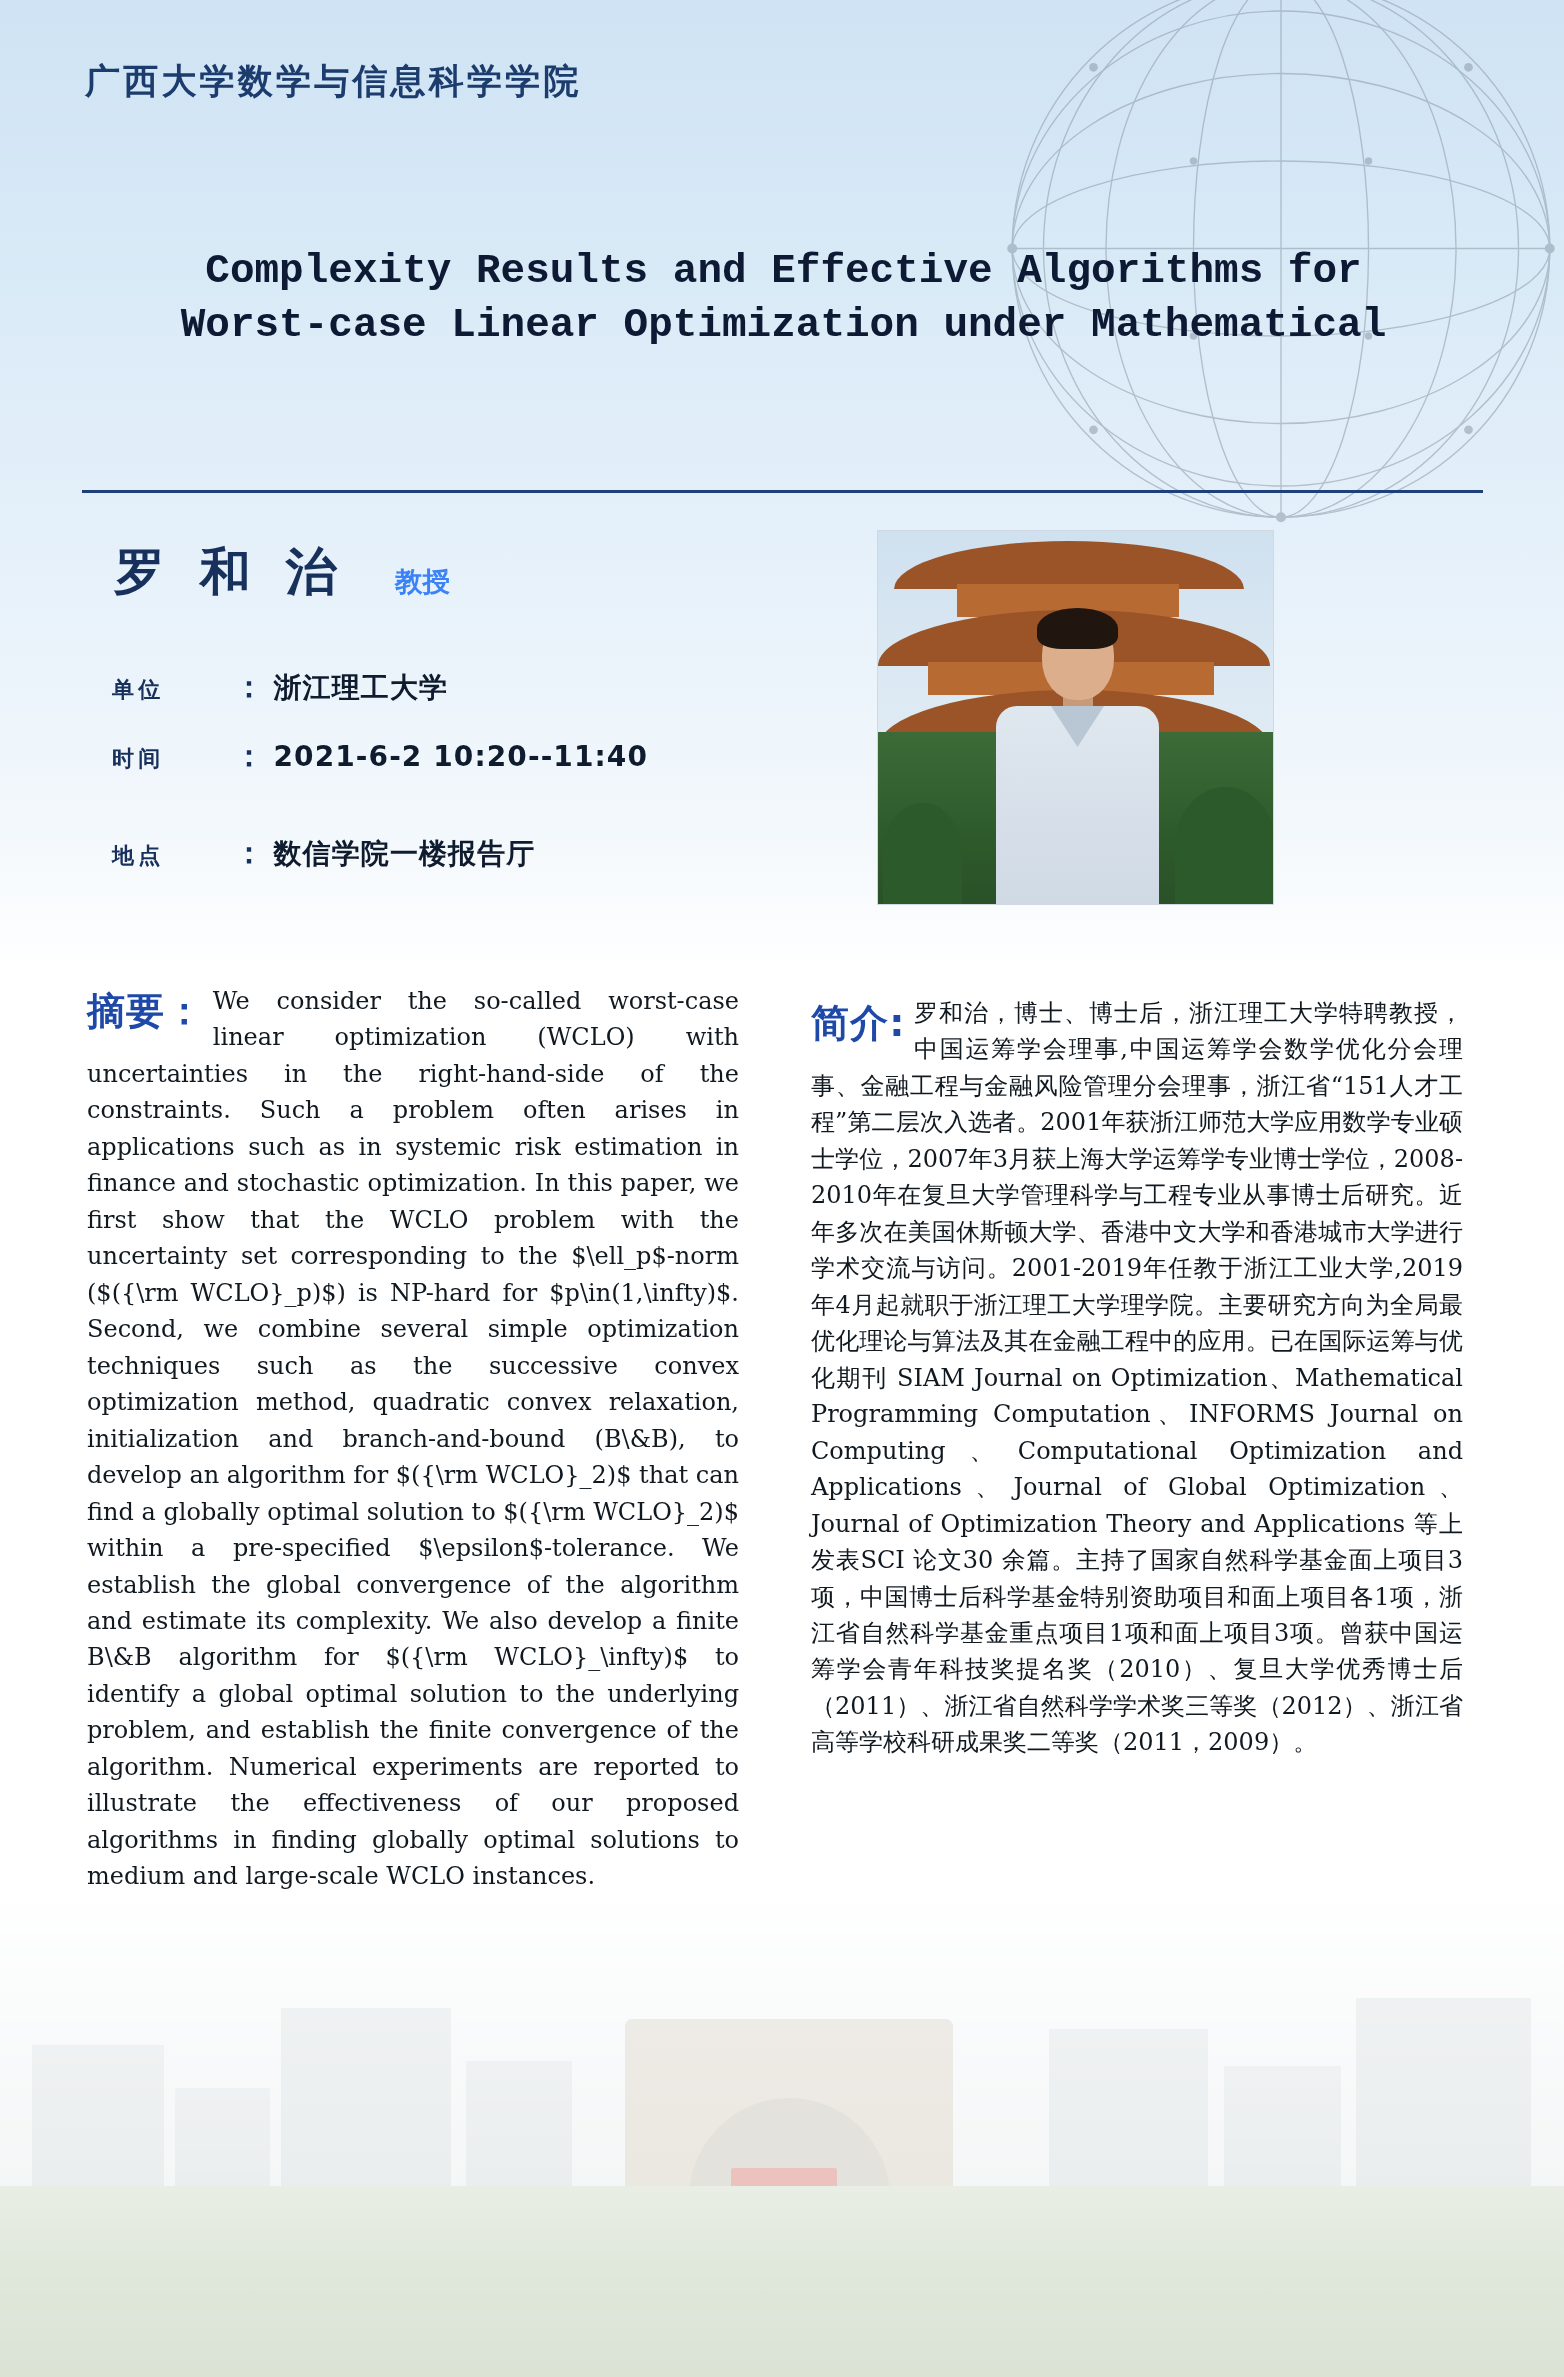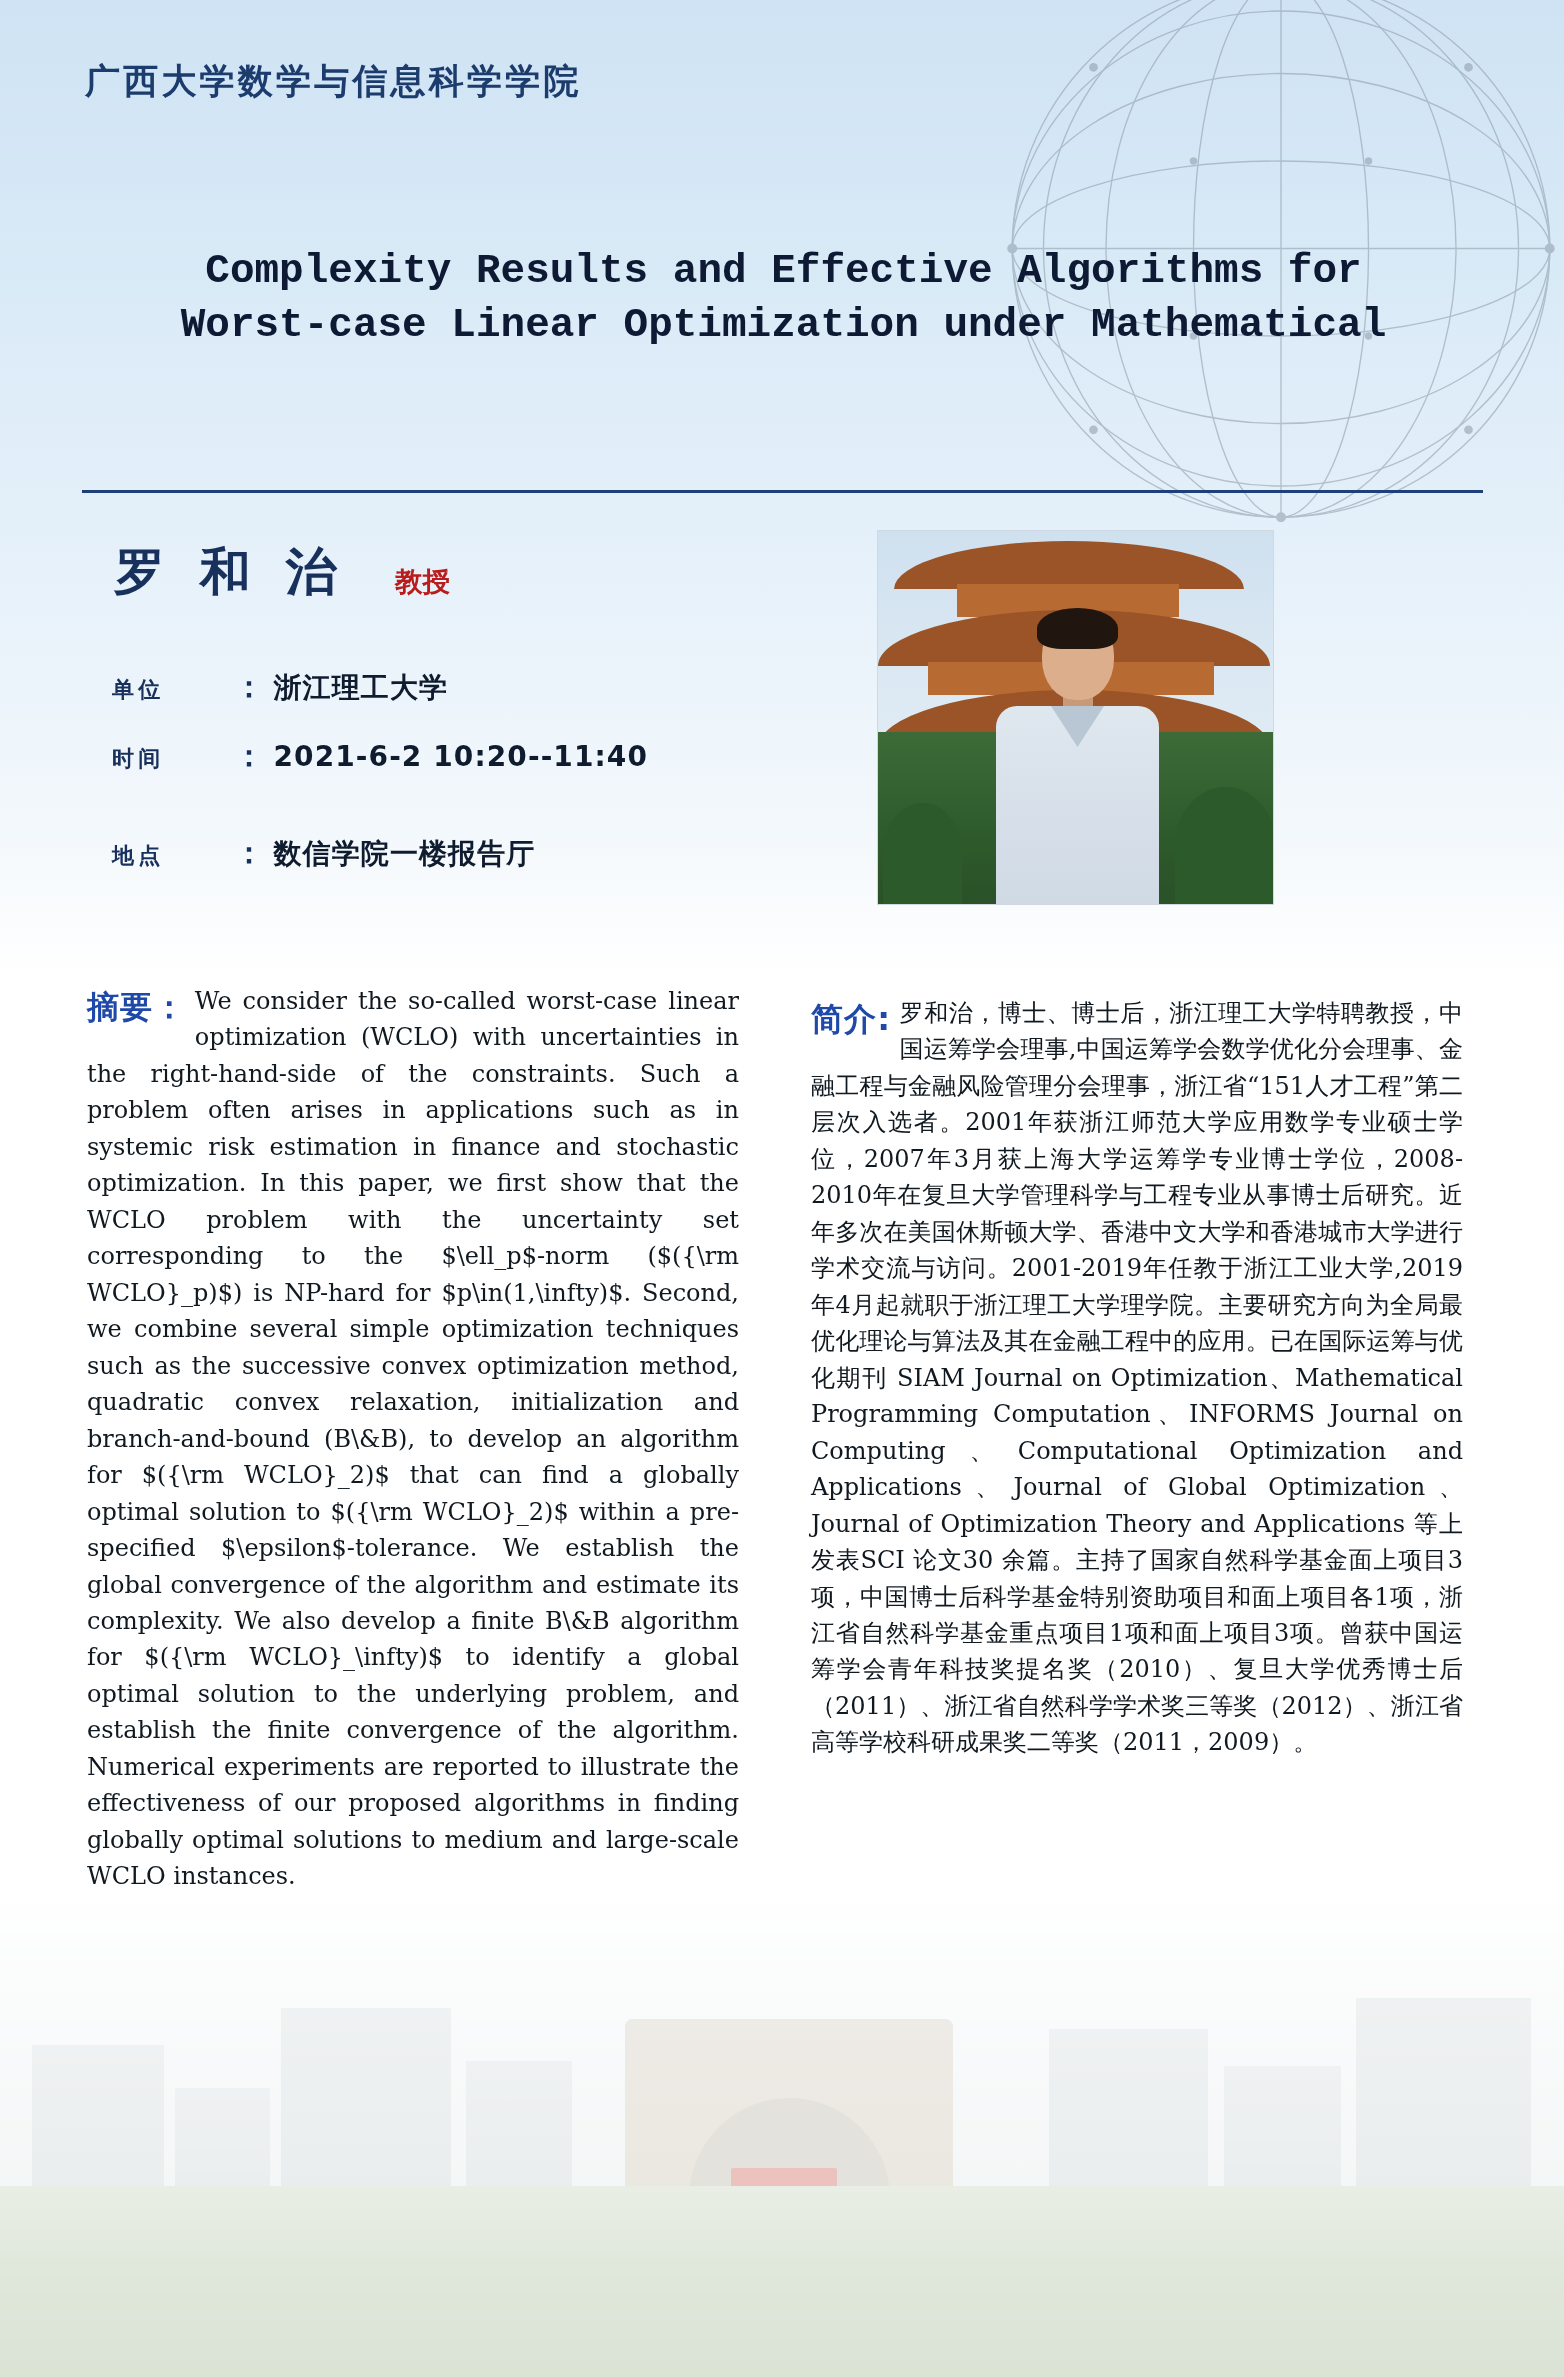--- a/index.html
+++ b/index.html
@@ -146,21 +146,21 @@
     letter-spacing: 8.5px;
     color: #17305c;
   }
   .speaker-rank {
     position: absolute;
     left: 395px;
     top: 564px;
     font-family: "DejaVu Serif", "Liberation Serif", serif;
     font-weight: bold;
     font-size: 27.5px;
-    color: #b91c1c;
+    color: #3b82f6;
   }
 
   .info-row { position: absolute; left: 112px; }
   .info-label {
     display: inline-block;
     font-family: "DejaVu Sans", sans-serif;
     font-weight: bold;
     font-size: 22px;
     letter-spacing: 4.2px;
     color: #17305c;
@@ -273,21 +273,21 @@
     position: absolute;
     top: 983px;
     width: 652px;
   }
   .col-left  { left: 87px; }
   .col-right { left: 811px; }
 
   .col-head {
     font-family: "DejaVu Sans", sans-serif;
     font-weight: bold;
-    font-size: 32px;
+    font-size: 38px;
     color: #1f49a8;
     letter-spacing: 1.1px;
   }
 
   .body-en {
     font-family: "DejaVu Serif", "Liberation Serif", serif;
     font-size: 24px;
     line-height: 1.52;
     color: #101820;
     text-align: justify;

